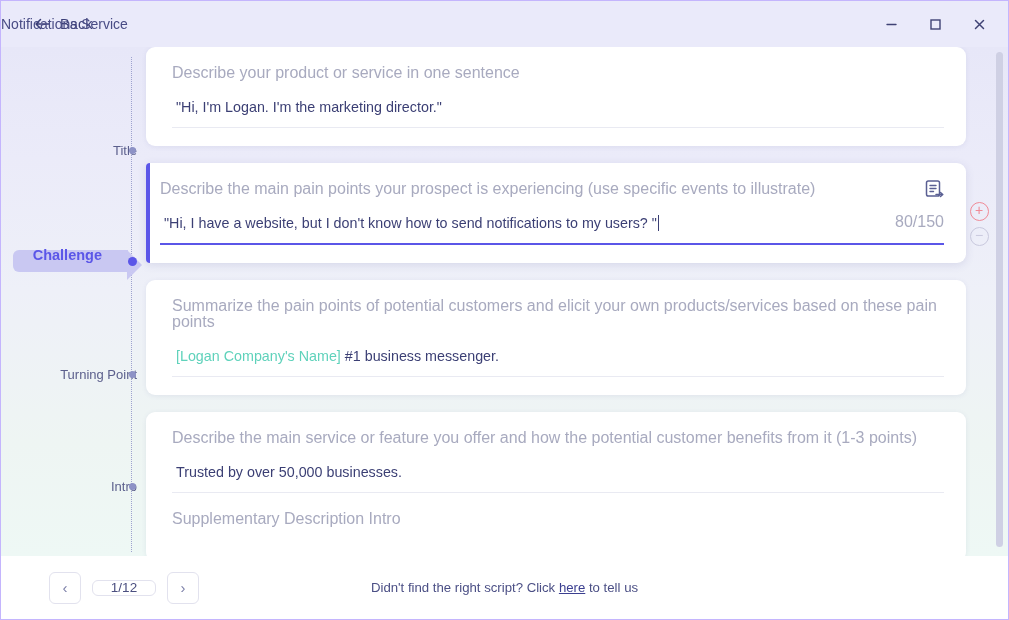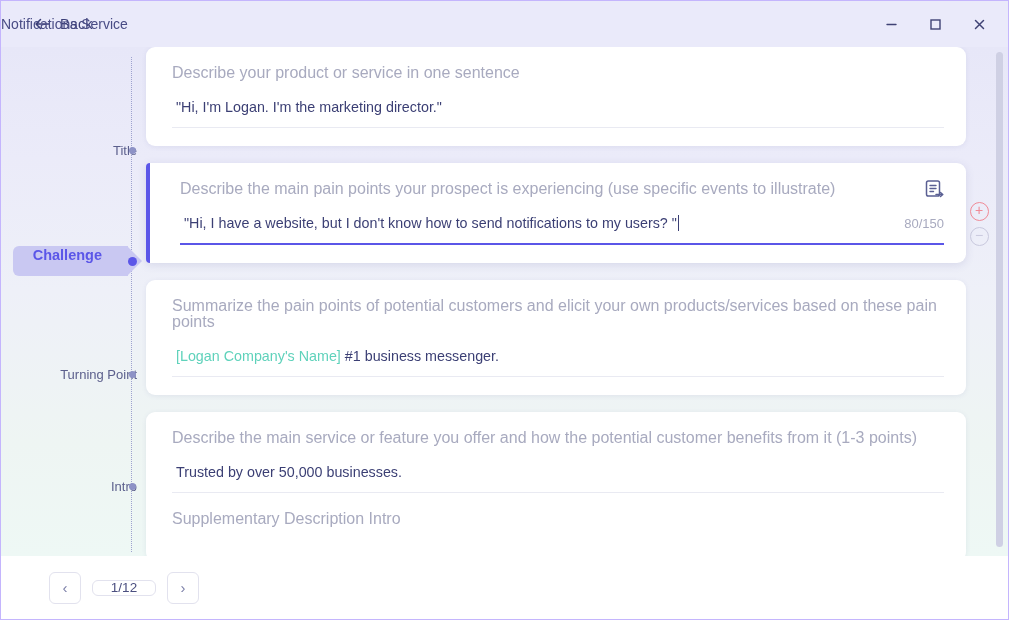--- a/index.html
+++ b/index.html
@@ -111,21 +111,21 @@
     position: absolute;
     right: 10px;
     width: 7px; height: 7px;
     border-radius: 50%;
     background: #8d92c6;
   }
   
   .tl-node.active { height: 30px; }
   .tl-node.active .tl-badge {
     position: relative;
-    height: 30px;
+    height: 22px;
     padding: 0 26px 13px 20px;
     background: #c9c8f2;
     border-radius: 6px 0 0 6px;
     display: flex;
     align-items: center;
     margin-right: 18px;
   }
   .tl-node.active .tl-badge::after {
     content: "";
     position: absolute;
@@ -158,21 +158,21 @@
     position: relative;
     background: #ffffff;
     border-radius: 9px;
     box-shadow: 0 1px 5px rgba(92,94,160,.10);
     padding: 18px 22px 10px 26px;
     margin-bottom: 17px;
   }
   .card.active {
     border-left: 4px solid #5b56e8;
     border-radius: 4px 9px 9px 4px;
-    padding-left: 30px;
+    padding-left: 10px;
     box-shadow: 0 2px 9px rgba(92,94,160,.16);
   }
   .field { position: relative; padding-bottom: 8px; }
   .field + .field { margin-top: 10px; }
   .field-label {
     font-size: 16px;
     color: #a8aabf;
     line-height: 16px;
     margin-bottom: 16px;
   }
@@ -193,21 +193,21 @@
   .caret {
     display: inline-block;
     width: 1px; height: 16px;
     background: #3b3f74;
     vertical-align: -3px;
     margin-left: 1px;
   }
   .counter {
     position: absolute;
     right: 0; bottom: 12px;
-    font-size: 13px;
+    font-size: 16px;
     color: #a8aabf;
   }
   .card-action-icon {
     position: absolute;
     right: 20px; top: 16px;
     width: 22px; height: 22px;
     cursor: pointer;
   }
 
   
@@ -437,16 +437,17 @@
   </div>
 
   <div id="bottombar">
 
     <div id="pager">
       <div class="pg-btn">‹</div>
       <div id="page-indicator">1/12</div>
       <div class="pg-btn">›</div>
     </div>
 
+    <div id="hint"><span>Didn't find the right script? Click </span><span class="lnk">here</span><span> to tell us</span></div>
 
   </div>
 
 </div>
 
 </body></html>

